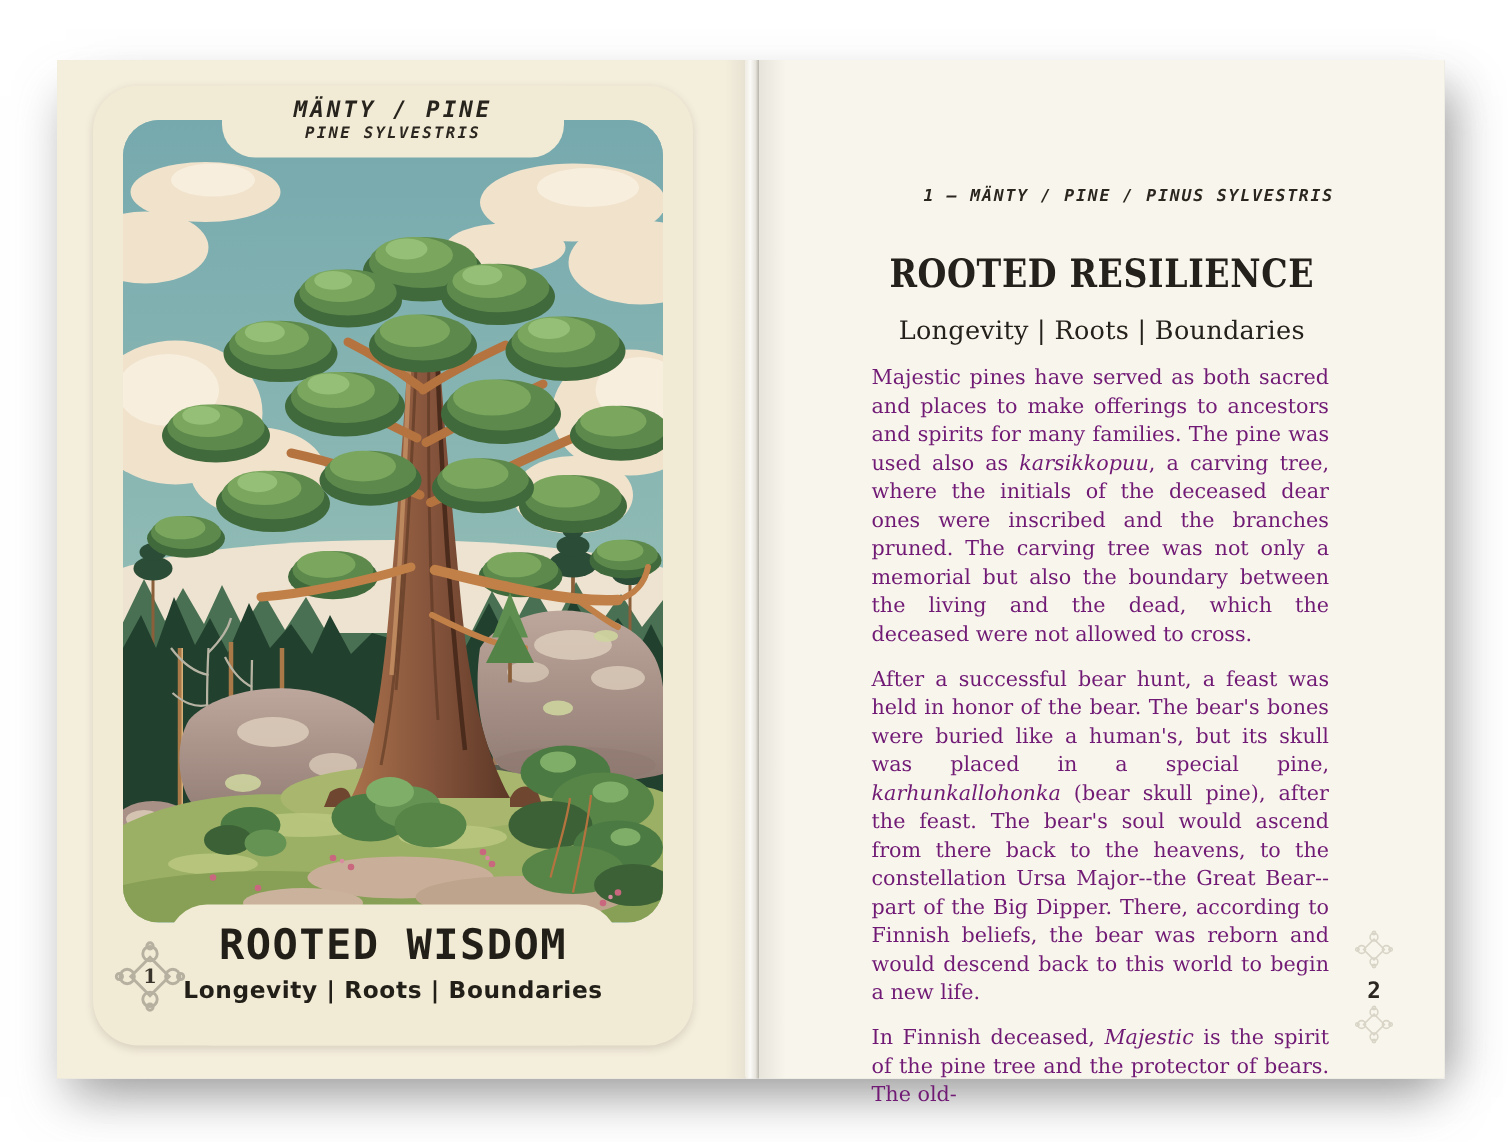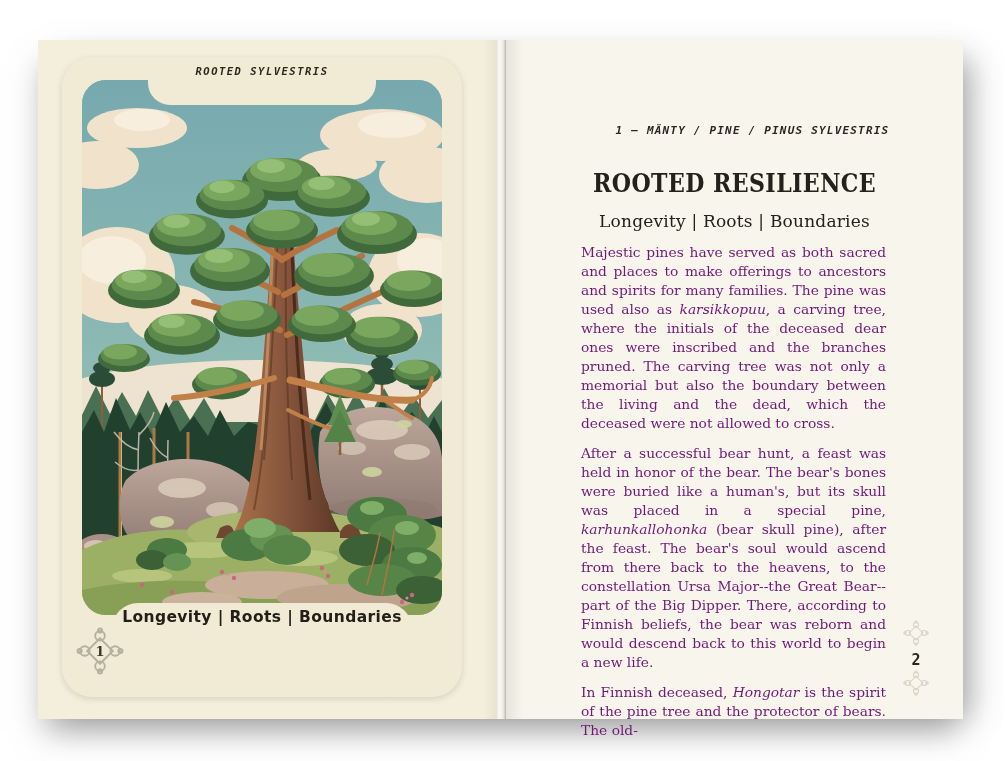--- a/index.html
+++ b/index.html
@@ -380,24 +380,26 @@
             </g>
             <g fill="#d98ba0">
               <circle cx="146" cy="494" r="1.5"></circle>
                 <circle cx="243" cy="492" r="1.5"></circle>
               <circle cx="325" cy="518" r="1.5"></circle>
             </g>
           </svg>
         </div>
 
         <header class="card-head">
-          <div class="card-head-sub">ROOTED SYLVESTRIS</div>
+          <div class="card-head-title">MÄNTY / PINE</div>
+          <div class="card-head-sub">PINE SYLVESTRIS</div>
         </header>
 
         <footer class="card-foot">
+          <div class="card-foot-title">ROOTED WISDOM</div>
           <div class="card-foot-keywords">Longevity | Roots | Boundaries</div>
         </footer>
 
         <div class="card-emblem">
           <svg class="knot">
               <use href="#knot"></use>
             </svg>
           <span class="card-number">1</span>
         </div>
 
@@ -407,21 +409,21 @@
     <div class="spine"></div>
 
     <section class="page page-right">
       <div class="running-header">1 — MÄNTY / PINE / PINUS SYLVESTRIS</div>
       <h1 class="section-title">ROOTED RESILIENCE</h1>
       <div class="section-keywords">Longevity | Roots | Boundaries</div>
 
       <div class="body-text">
         <p><span>Majestic pines have served as both sacred and places to make offerings to ancestors and spirits for many families. The pine was used also as </span><em>karsikkopuu</em><span>, a carving tree, where the initials of the deceased dear ones were inscribed and the branches pruned. The carving tree was not only a memorial but also the boundary between the living and the dead, which the deceased were not allowed to cross.</span></p>
         <p><span>After a successful bear hunt, a feast was held in honor of the bear. The bear's bones were buried like a human's, but its skull was placed in a special pine, </span><em>karhunkallohonka</em><span> (bear skull pine), after the feast. The bear's soul would ascend from there back to the heavens, to the constellation Ursa Major--the Great Bear--part of the Big Dipper. There, according to Finnish beliefs, the bear was reborn and would descend back to this world to begin a new life.</span></p>
-        <p><span>In Finnish deceased, </span><em>Hongotar</em><span> is the spirit of the pine tree and the protector of bears. The old-</span></p>
+        <p><span>In Finnish deceased, </span><em>Majestic</em><span> is the spirit of the pine tree and the protector of bears. The old-</span></p>
       </div>
 
       <div class="folio">
         <svg class="knot small">
             <use href="#knot"></use>
           </svg>
         <div class="page-number">2</div>
         <svg class="knot small">
             <use href="#knot"></use>
           </svg>

